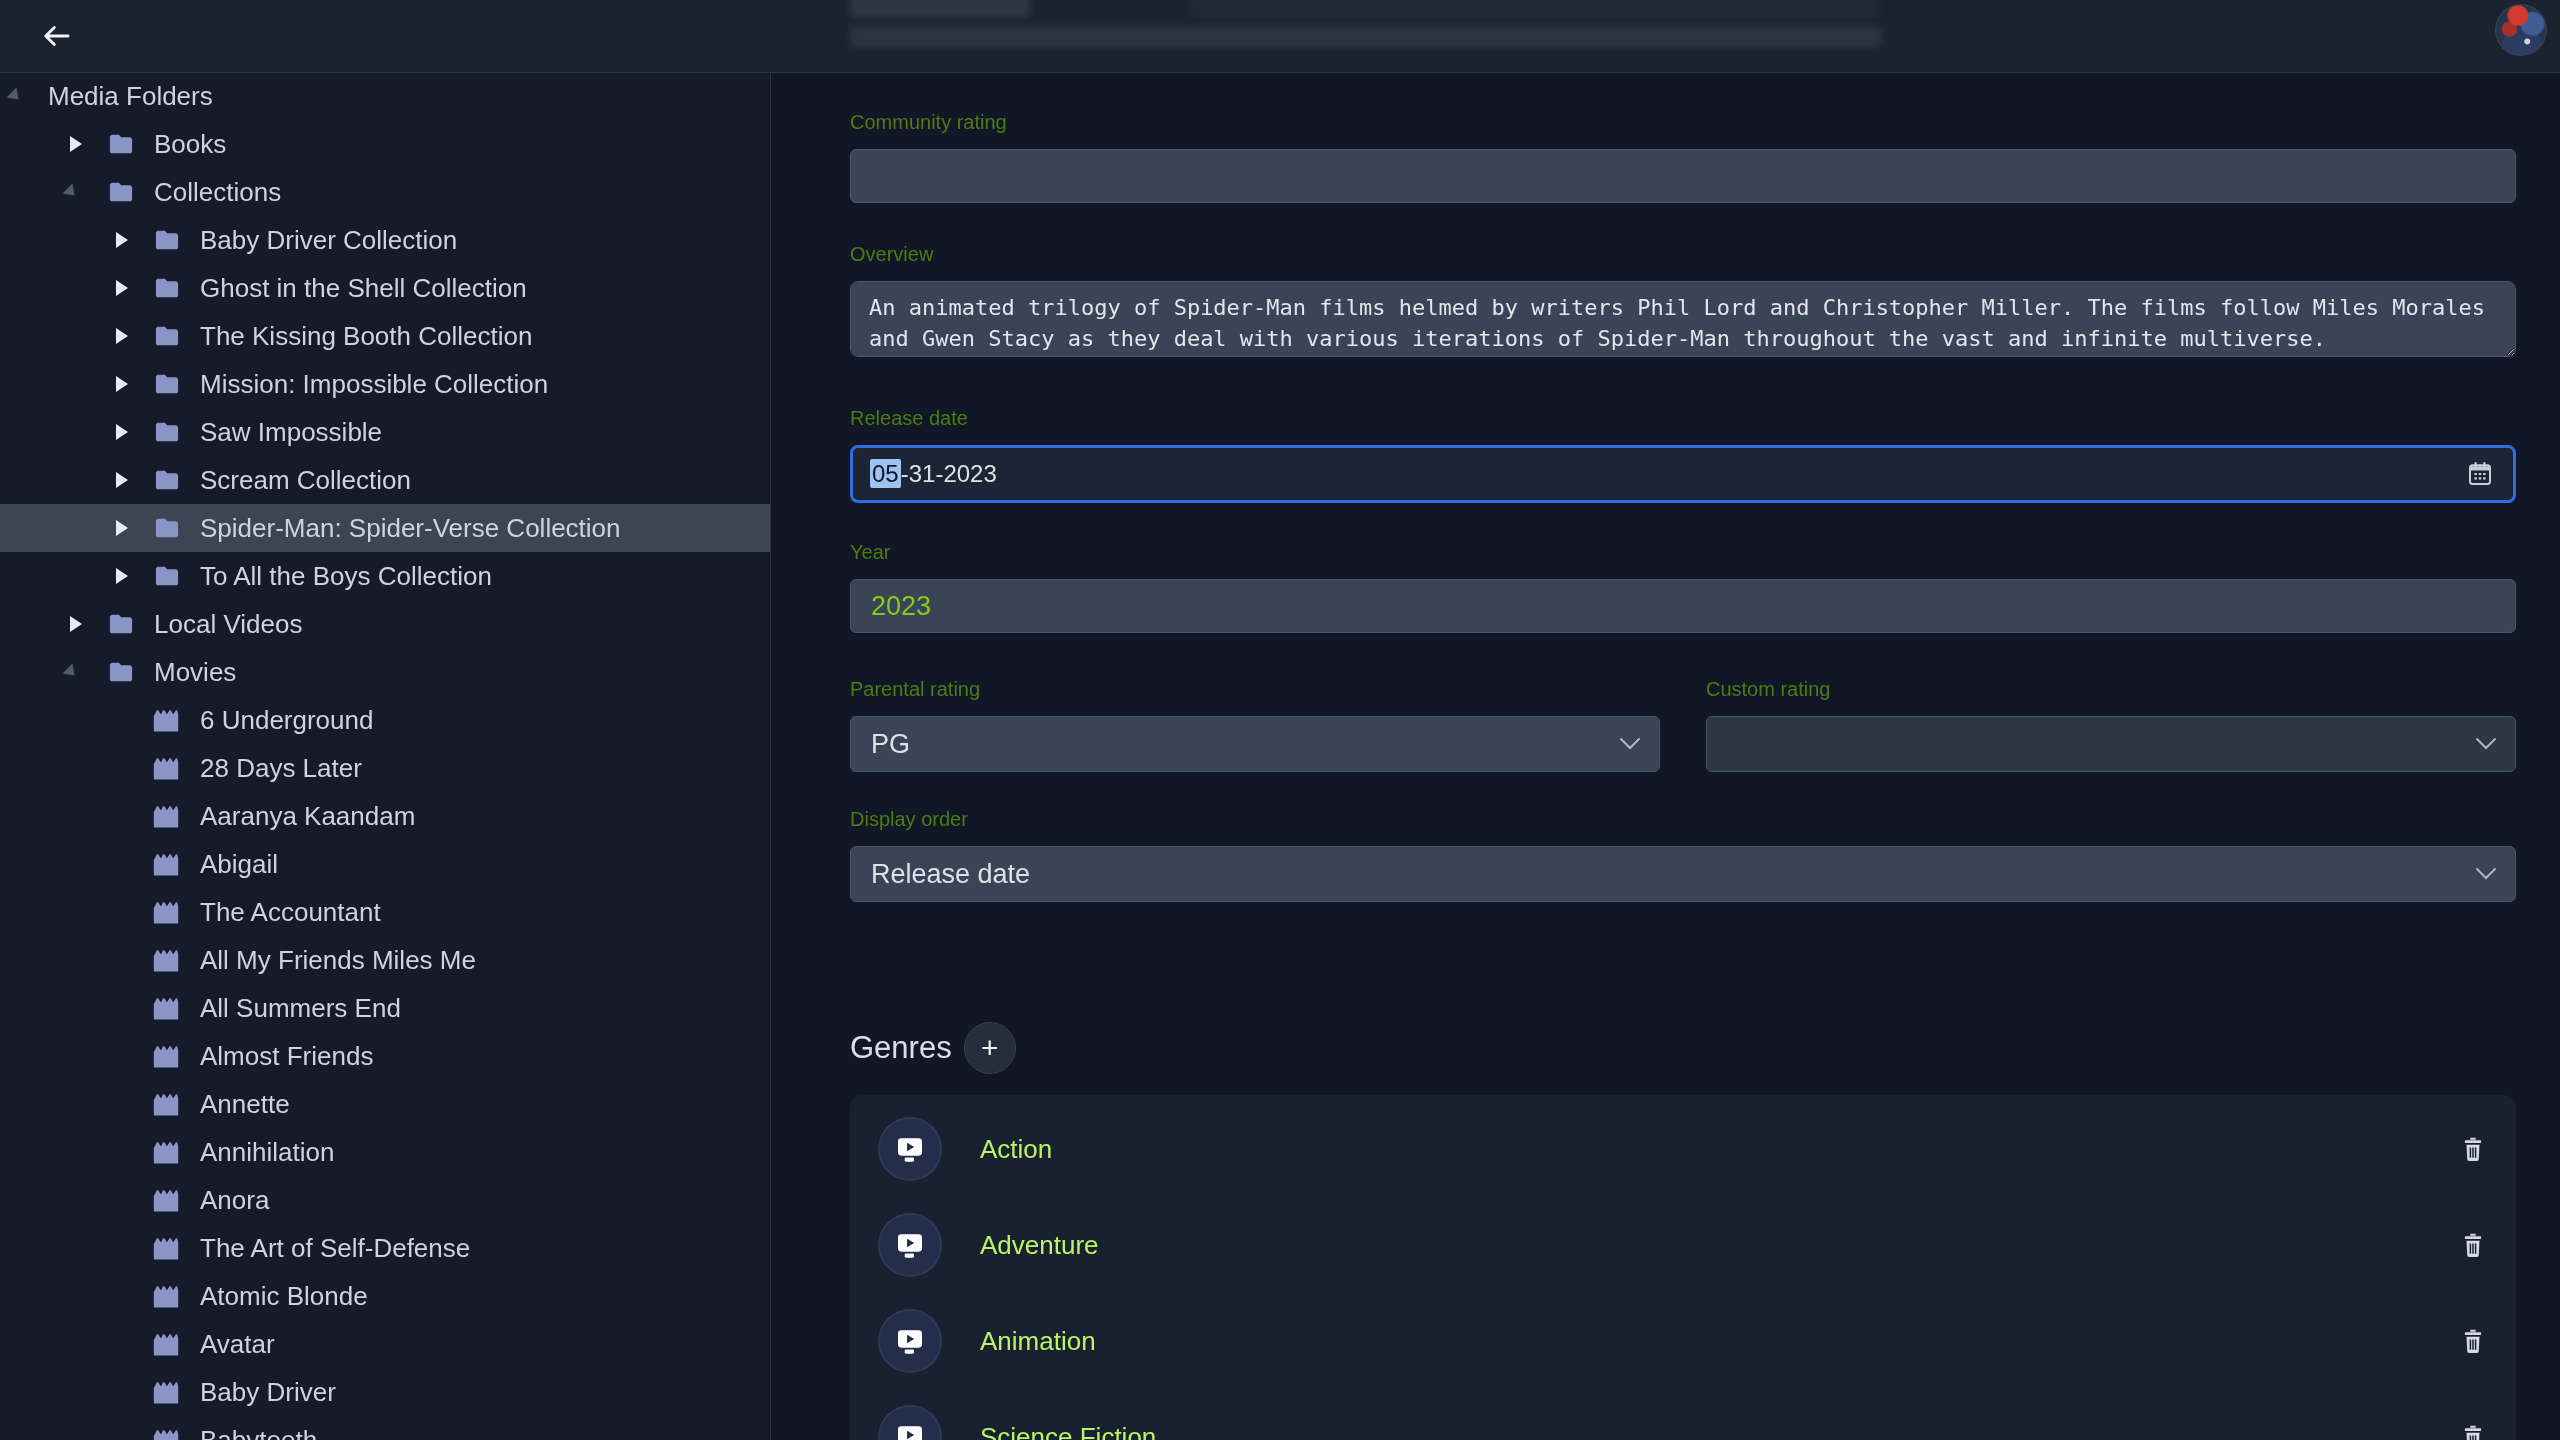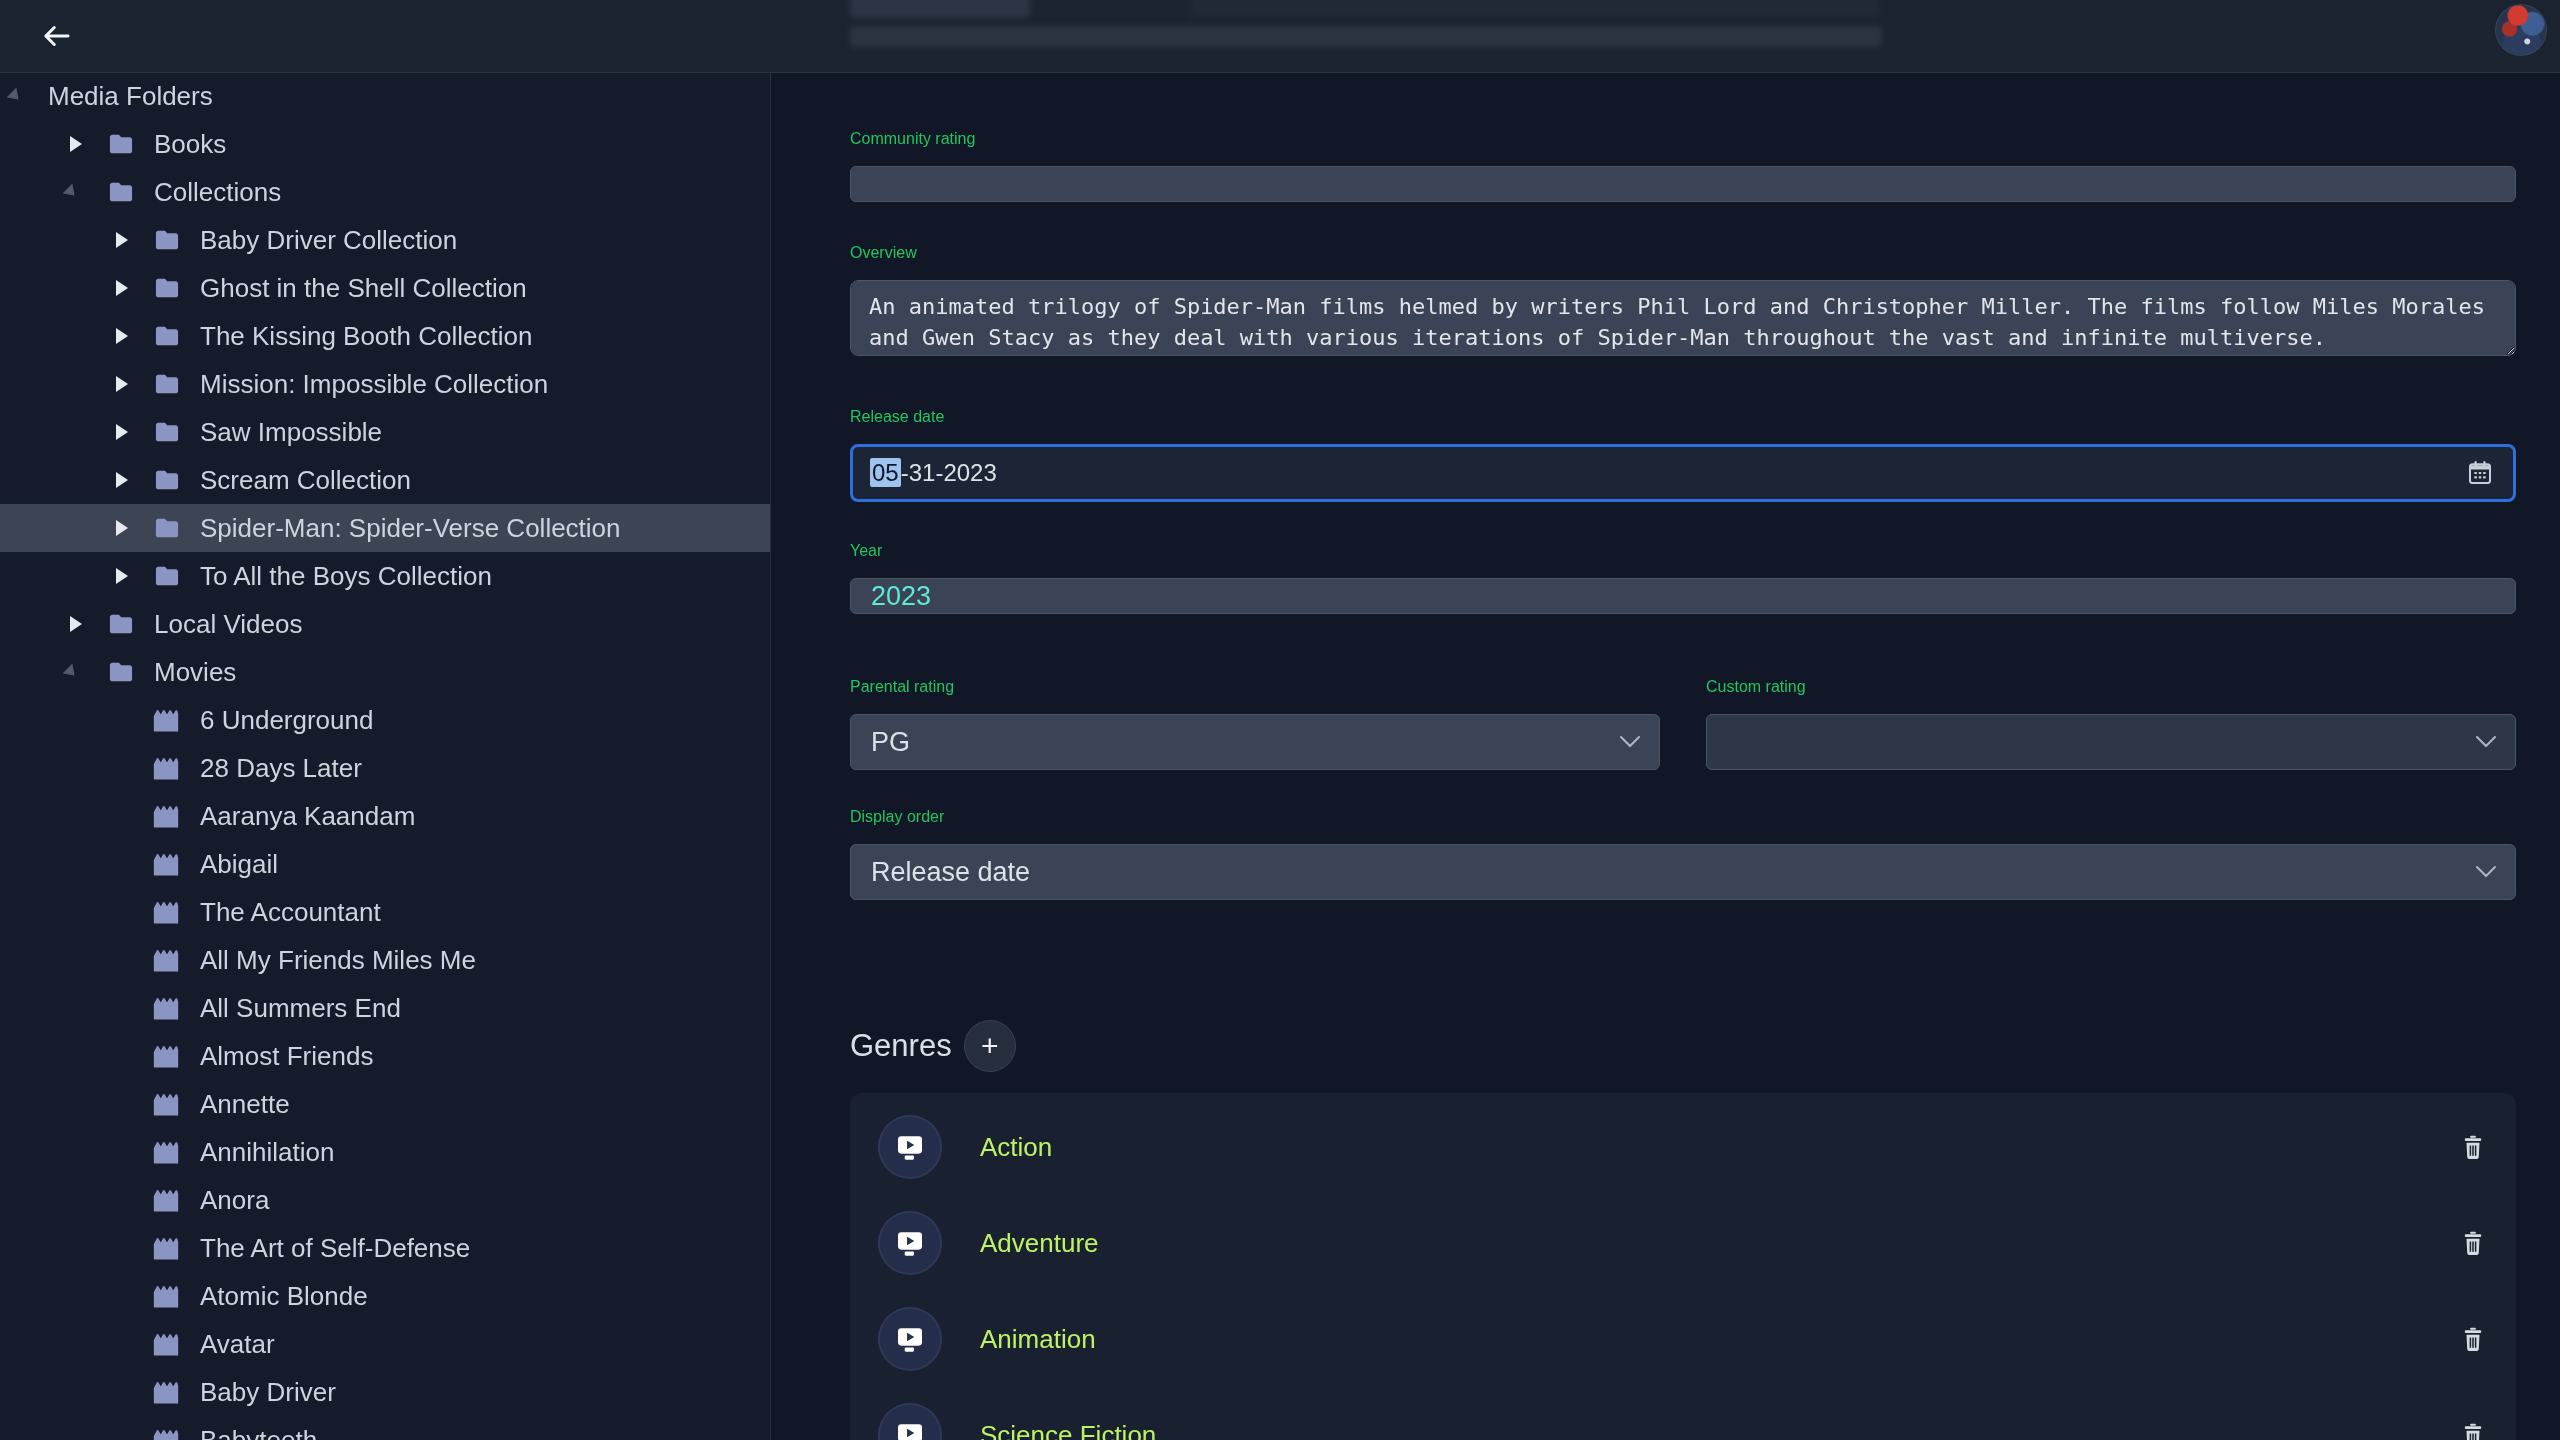--- a/index.html
+++ b/index.html
@@ -55,24 +55,24 @@
   }
   .arrow.none::before{content:none;}
   .ticon{flex:0 0 34px;margin-right:16px;display:flex;align-items:center;}
   .icon-movie{display:none;}
   .tlabel{font-size:26px;color:#ced4de;white-space:nowrap;}
   
   .main{
     position:absolute;left:771px;top:72px;right:0;bottom:0;
     padding:36px 44px 0 79px;overflow:hidden;
   }
-  .field-label{display:block;font-size:16px;line-height:28px;color:#22c55e;margin-bottom:13px;margin-top:17px;}
+  .field-label{display:block;font-size:20px;line-height:28px;color:#4d7c0f;margin-bottom:13px;}
   .text-input{
-    box-sizing:border-box;width:100%;height:36px;border-radius:6px;
-    background:#3b4456;border:1px solid #4b5566;color:#5eead4;
+    box-sizing:border-box;width:100%;height:54px;border-radius:6px;
+    background:#3b4456;border:1px solid #4b5566;color:#84cc16;
     font-size:27px;padding:0 20px;font-family:"Liberation Sans",sans-serif;outline:none;
   }
   .g-community{margin-bottom:37px;}
   .g-overview{margin-bottom:47px;}
   .g-date{margin-bottom:35px;}
   .g-year{margin-bottom:42px;}
   .g-ratings{margin-bottom:33px;display:grid;grid-template-columns:1fr 1fr;column-gap:46px;}
   .g-display{margin-bottom:0;}
   .overview-area{
     box-sizing:border-box;display:block;width:100%;height:76px;border-radius:8px;

